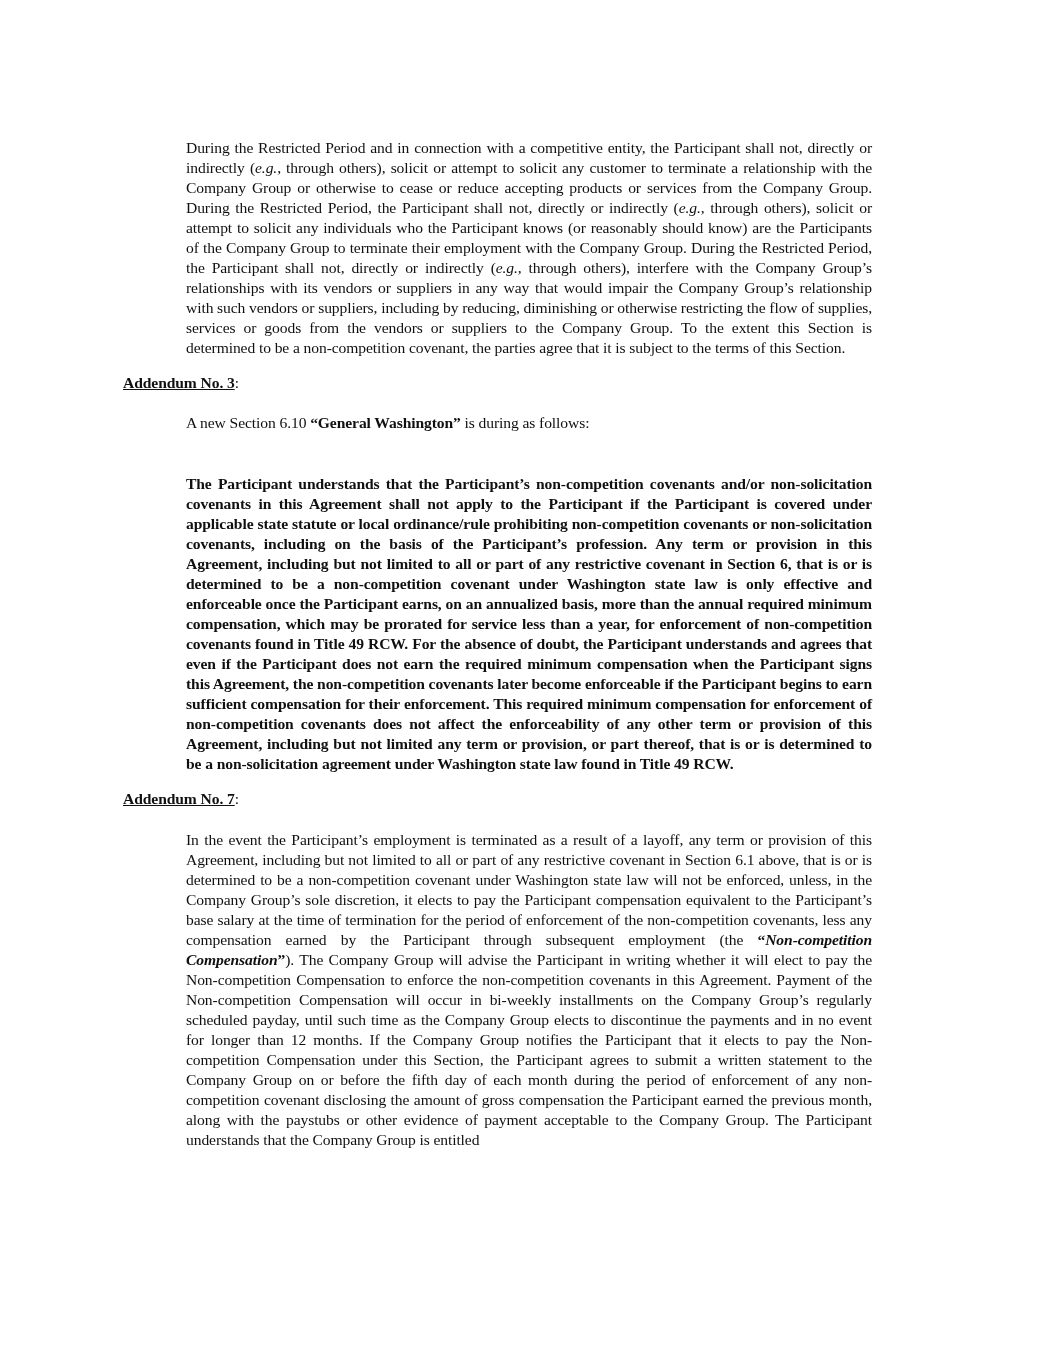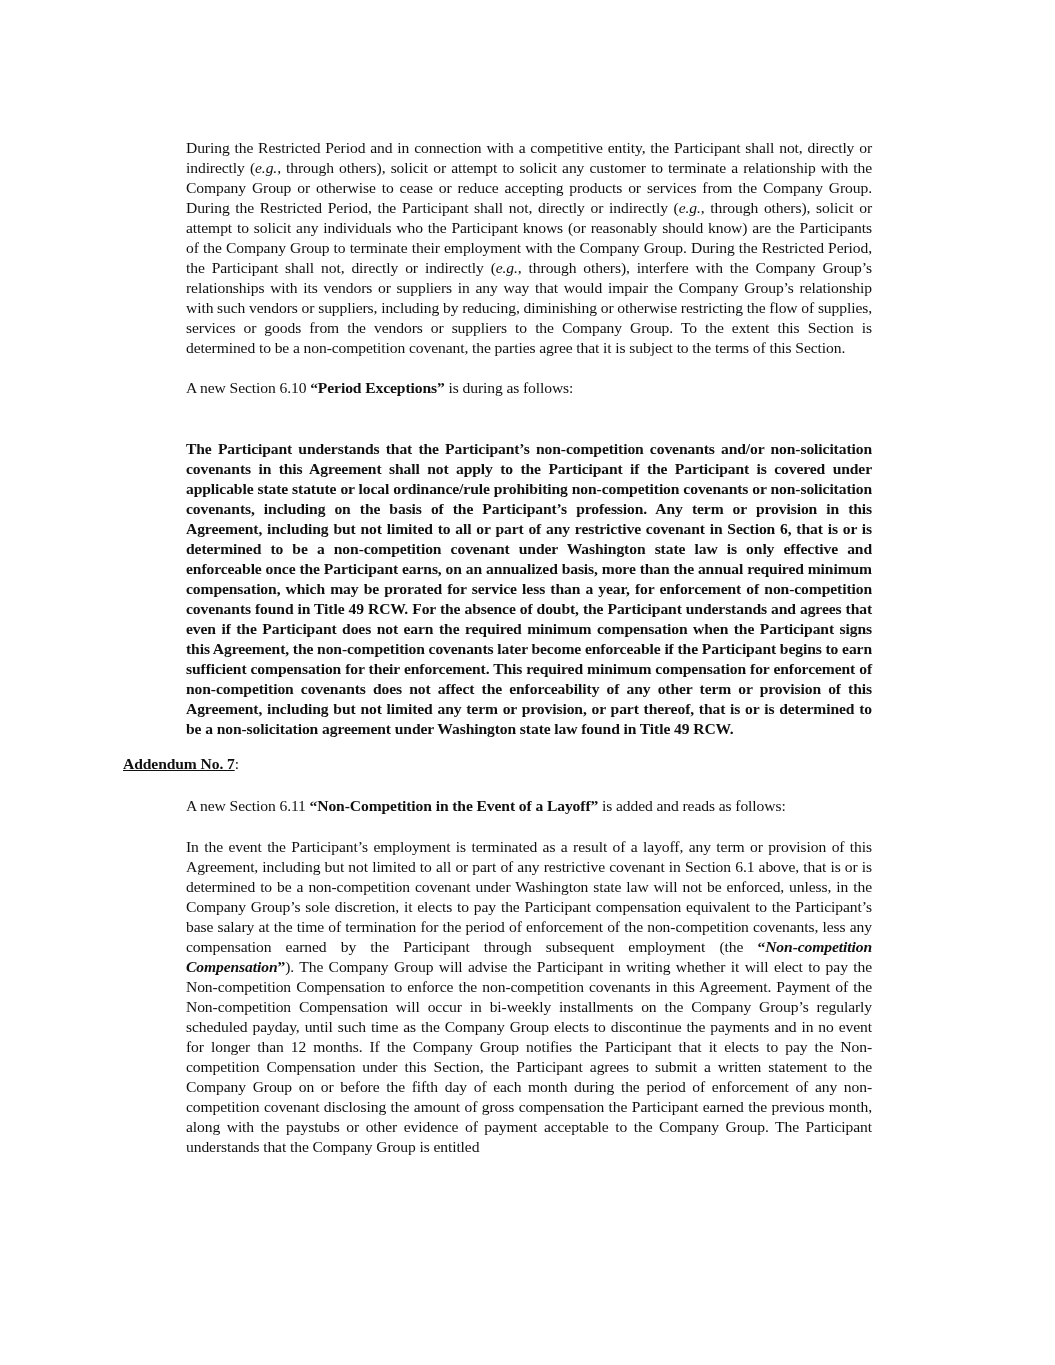--- a/index.html
+++ b/index.html
@@ -61,26 +61,26 @@
   }
 </style>
 </head>
 <body>
 
 <div class="page">
   <div class="content">
 
     <p class="para mt0"><span>During the Restricted Period and in connection with a competitive entity, the Participant shall not, directly or indirectly (</span><span class="i">e.g.</span><span>, through others), solicit or attempt to solicit any customer to terminate a relationship with the Company Group or otherwise to cease or reduce accepting products or services from the Company Group. During the Restricted Period, the Participant shall not, directly or indirectly (</span><span class="i">e.g.</span><span>, through others), solicit or attempt to solicit any individuals who the Participant knows (or reasonably should know) are the Participants of the Company Group to terminate their employment with the Company Group. During the Restricted Period, the Participant shall not, directly or indirectly (</span><span class="i">e.g.</span><span>, through others), interfere with the Company Group’s relationships with its vendors or suppliers in any way that would impair the Company Group’s relationship with such vendors or suppliers, including by reducing, diminishing or otherwise restricting the flow of supplies, services or goods from the vendors or suppliers to the Company Group. To the extent this Section is determined to be a non-competition covenant, the parties agree that it is subject to the terms of this Section.</span></p>
 
+    <h2 class="heading mt15"><span class="bu">Addendum No. 3</span><span>:</span></h2>
 
-    <p class="intro mt20"><span>A new Section 6.10 </span><span class="b">“Period Exceptions”</span><span> is during as follows:</span></p>
+    <p class="intro mt20"><span>A new Section 6.10 </span><span class="b">“General Washington”</span><span> is during as follows:</span></p>
 
     <p class="para mt25"><span>The Participant understands that the Participant’s non-competition covenants and/or non-solicitation covenants in this Agreement shall not apply to the Participant if the Participant is covered under applicable state statute or local ordinance/rule prohibiting non-competition covenants or non-solicitation covenants, including on the basis of the Participant’s profession. Any term or provision in this Agreement, including but not limited to all or part of any restrictive covenant in Section 6, that is or is determined to be a non-competition covenant under Washington state law is only effective and enforceable once the Participant earns, on an annualized basis, more than the annual required minimum compensation, which may be prorated for service less than a year, for enforcement of non-competition covenants found in Title 49 RCW. For the absence of doubt, the Participant understands and agrees that even if the Participant does not earn the required minimum compensation when the Participant signs this Agreement, the non-competition covenants later become enforceable if the Participant begins to earn sufficient compensation for their enforcement. This required minimum compensation for enforcement of non-competition covenants does not affect the enforceability of any other term or provision of this Agreement, including but not limited any term or provision, or part thereof, that is or is determined to be a non-solicitation agreement under Washington state law found in Title 49 RCW.</span></p>
 
     <h2 class="heading mt15"><span class="bu">Addendum No. 7</span><span>:</span></h2>
 
-    <p class="intro mt22"><span>A new Section 6.11 </span><span class="b">“Non-Competition in the Event of a Layoff”</span><span> is added and reads as follows:</span></p>
 
     <p class="para mt21"><span>In the event the Participant’s employment is terminated as a result of a layoff, any term or provision of this Agreement, including but not limited to all or part of any restrictive covenant in Section 6.1 above, that is or is determined to be a non-competition covenant under Washington state law will not be enforced, unless, in the Company Group’s sole discretion, it elects to pay the Participant compensation equivalent to the Participant’s base salary at the time of termination for the period of enforcement of the non-competition covenants, less any compensation earned by the Participant through subsequent employment (the </span><span class="b">“</span><span class="bi">Non-competition Compensation</span><span class="b">”</span><span>). The Company Group will advise the Participant in writing whether it will elect to pay the Non-competition Compensation to enforce the non-competition covenants in this Agreement. Payment of the Non-competition Compensation will occur in bi-weekly installments on the Company Group’s regularly scheduled payday, until such time as the Company Group elects to discontinue the payments and in no event for longer than 12 months. If the Company Group notifies the Participant that it elects to pay the Non-competition Compensation under this Section, the Participant agrees to submit a written statement to the Company Group on or before the fifth day of each month during the period of enforcement of any non-competition covenant disclosing the amount of gross compensation the Participant earned the previous month, along with the paystubs or other evidence of payment acceptable to the Company Group. The Participant understands that the Company Group is entitled</span></p>
 
   </div>
 
 </div>
 
 </body></html>

